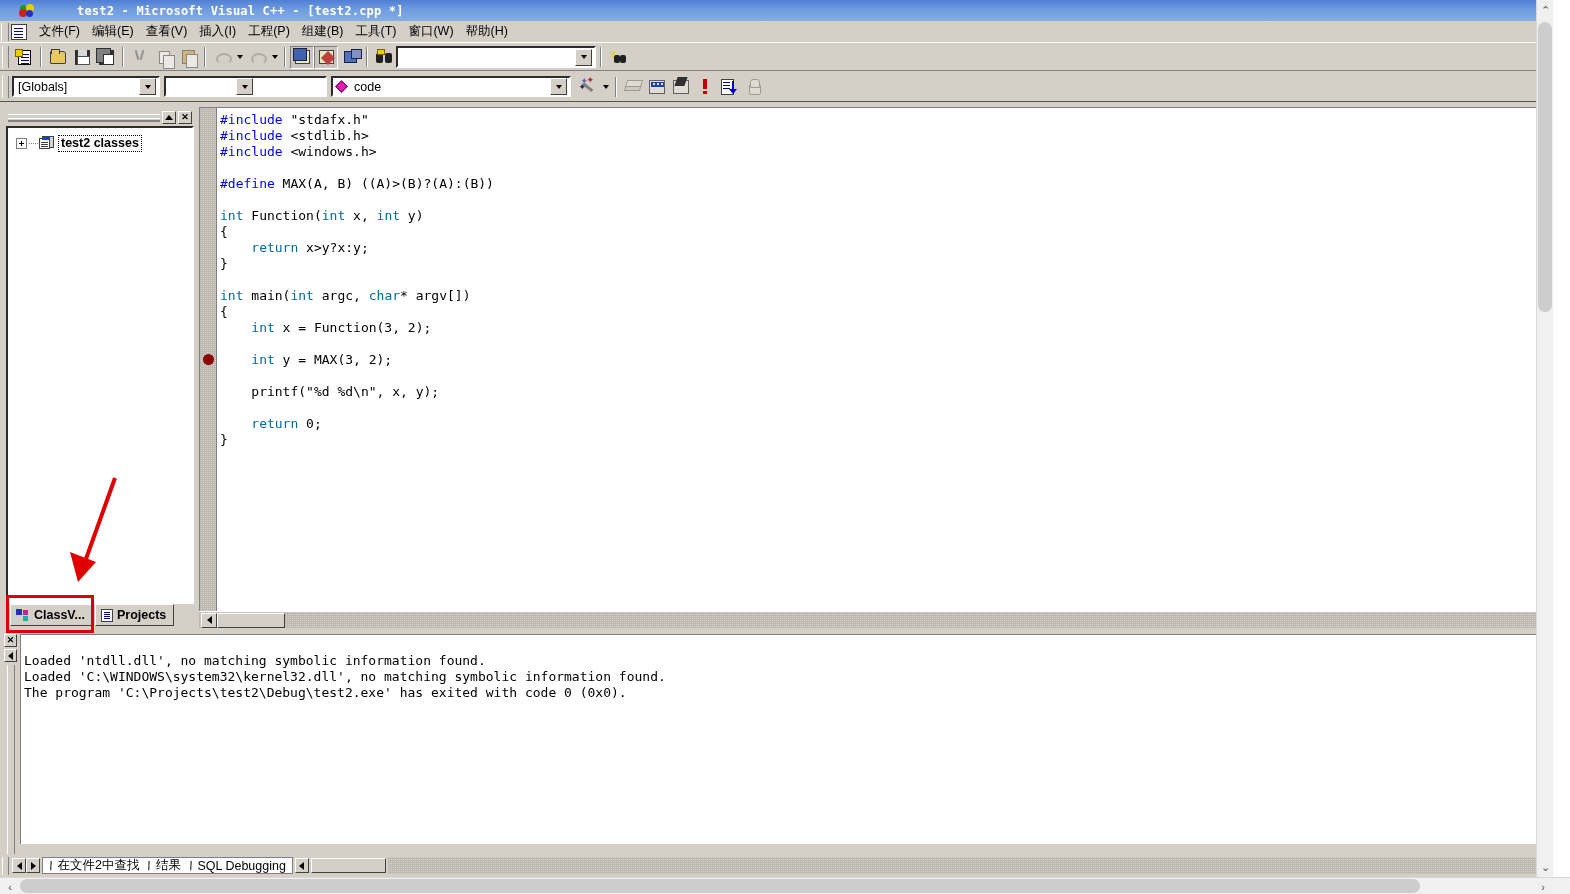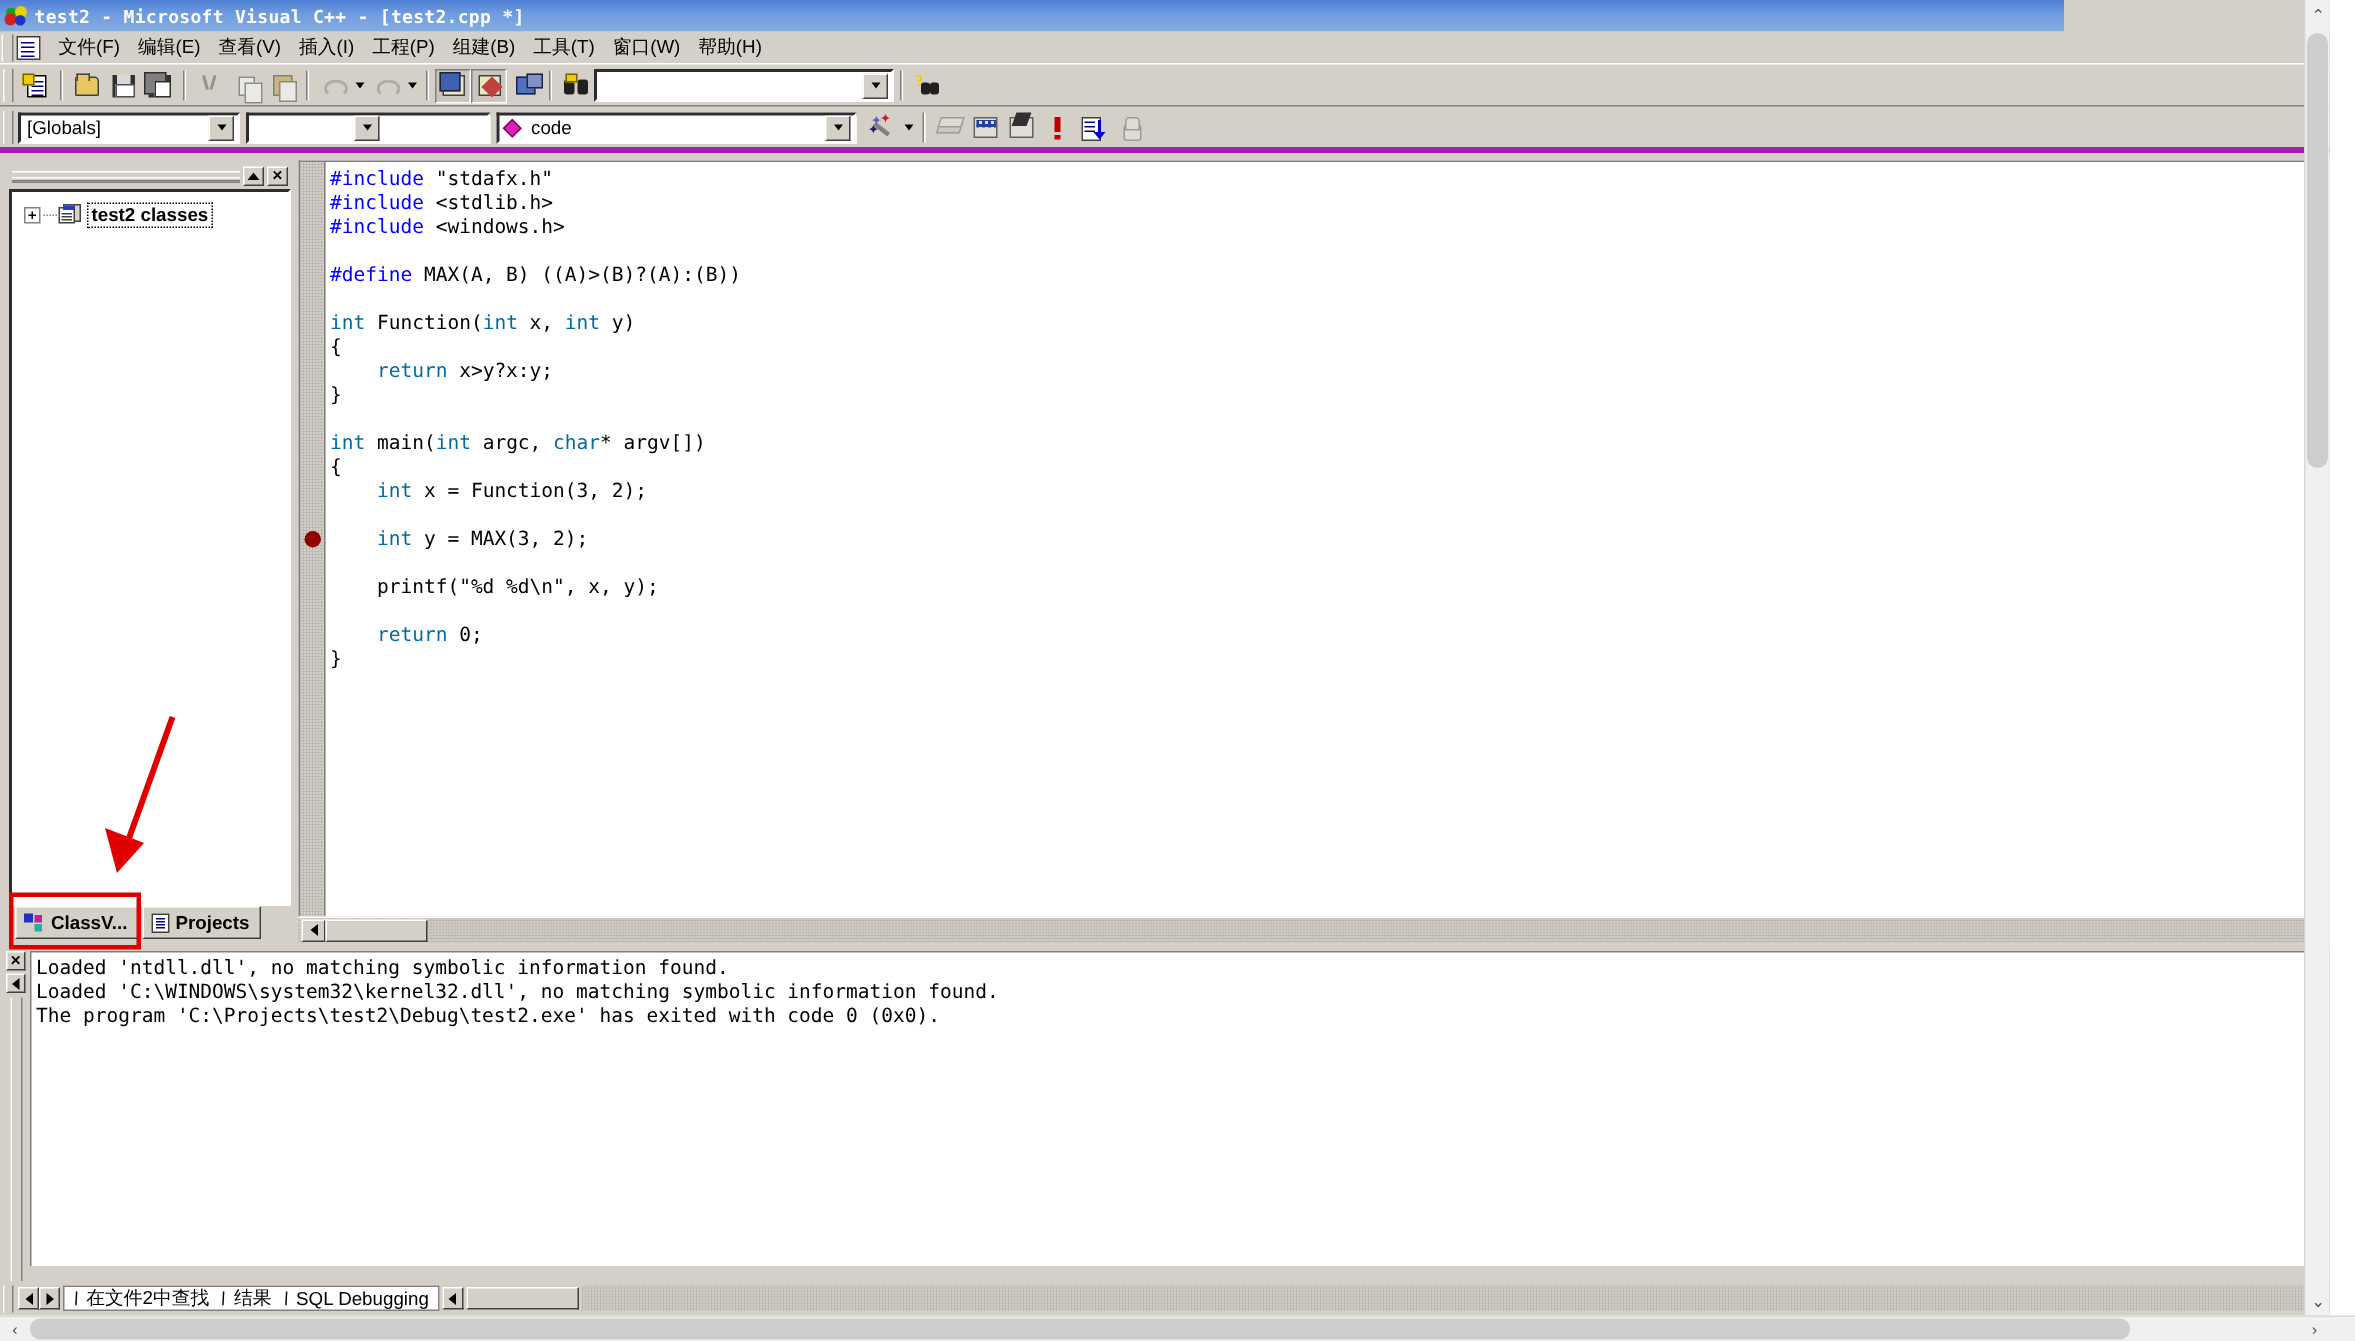--- a/index.html
+++ b/index.html
@@ -17,25 +17,26 @@
     left: 0; top: 0;
     width: 1553px;
     height: 877px;
     background: #d4d0c8;
     overflow: hidden;
   }
 
   
   .titlebar {
     position: absolute; left: 0; top: 0;
-    width: 1376px; height: 21px;
+    width: 1553px; height: 21px;
     background: linear-gradient(to bottom, #4f7fd4 0%, #6f9ce0 45%, #85addf 100%);
     display: flex; align-items: center;
-    padding-left: 3px;
+    padding-left: 19px;
     color: #ffffff;
+    gap: 38px;
   }
   .title-icon {
     width: 16px; height: 15px;
     position: relative;
     margin-right: 4px;
     flex: 0 0 auto;
   }
   .title-icon .s1, .title-icon .s2, .title-icon .s3, .title-icon .s4 {
     position: absolute; border-radius: 50%;
   }
@@ -86,21 +87,21 @@
   }
 
   
   .toolbar {
     position: absolute; left: 0;
     width: 1553px;
     background: #d4d0c8;
     display: flex; align-items: center;
   }
   .toolbar-1 { top: 44px; height: 27px; border-bottom: 1px solid #808080; }
-  .toolbar-2 { top: 72px; height: 30px; border-bottom: 4px solid #a21caf; }
+  .toolbar-2 { top: 72px; height: 30px; border-bottom: 1px solid #a21caf; }
 
   .tb-grip {
     width: 7px; height: 22px;
     margin: 0 3px 0 2px;
     border-left: 1px solid #ffffff;
     border-right: 1px solid #808080;
     flex: 0 0 auto;
   }
   .tb-sep {
     width: 2px; height: 20px;
@@ -460,21 +461,21 @@
     border-left: 1px solid #ffffff;
     border-right: 1px solid #808080;
   }
   .out-text {
     position: absolute; left: 20px; top: 2px;
     width: 1531px; height: 210px;
     background: #ffffff;
     border-left: 1px solid #808080;
     border-top: 1px solid #808080;
     overflow: hidden;
-    padding: 3px 0 0 3px;
+    padding: 18px 0 0 3px;
   }
   .out-line {
     font-family: "DejaVu Sans Mono", monospace;
     font-size: 13px;
     line-height: 16px;
     color: #000000;
     white-space: pre;
   }
 
   

